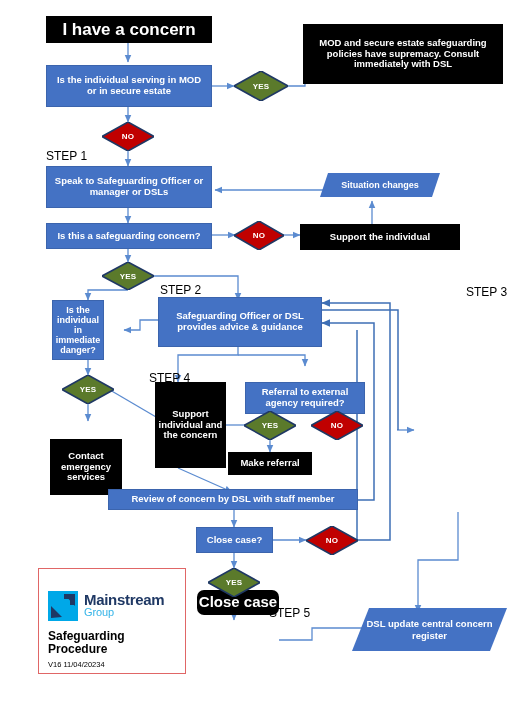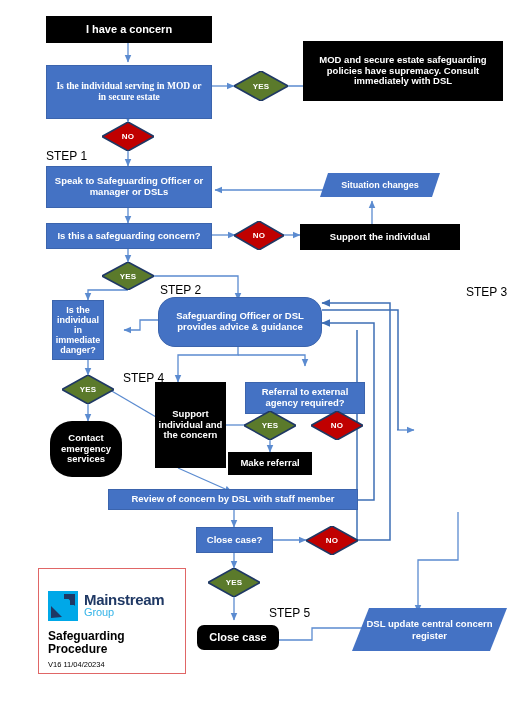--- a/index.html
+++ b/index.html
@@ -218,62 +218,62 @@
 
       <path d="M322,310 L398,310 L398,430"></path>
 
       <path d="M357,330 L357,540"></path>
     </g>
   </svg>
 
   <div class="steplabel" style="left:46px; top:149px;">STEP 1</div>
   <div class="steplabel" style="left:160px; top:283px;">STEP 2</div>
   <div class="steplabel" style="left:466px; top:285px;">STEP 3</div>
-  <div class="steplabel" style="left:123px; top:371px;">STEP 4</div>
+  <div class="steplabel" style="left:149px; top:371px;">STEP 4</div>
   <div class="steplabel" style="left:269px; top:606px;">STEP 5</div>
 
-  <div class="node black" style="left:46px; top:16px; width:166px; height:27px; font-size:11px;">I have a concern</div>
-
-  <div class="node blue" style="left:46px; top:65px; width:166px; height:54px; font-size:9.5px; padding:0 6px;font-family:Liberation Serif, serif;">Is the individual serving in MOD or in secure estate</div>
-
-  <div class="node black" style="left:303px; top:41px; width:200px; height:60px; font-size:9.5px; padding:4px 9px;">MOD and secure estate safeguarding policies have supremacy. Consult immediately with DSL</div>
+  <div class="node black" style="left:46px; top:16px; width:166px; height:27px; font-size:17px;">I have a concern</div>
+
+  <div class="node blue" style="left:46px; top:65px; width:166px; height:42px; font-size:9.5px; padding:0 6px;">Is the individual serving in MOD or in secure estate</div>
+
+  <div class="node black" style="left:303px; top:24px; width:200px; height:60px; font-size:9.5px; padding:4px 9px;">MOD and secure estate safeguarding policies have supremacy. Consult immediately with DSL</div>
 
   <div class="node blue" style="left:46px; top:166px; width:166px; height:42px; font-size:9.5px; padding:0 6px;">Speak to Safeguarding Officer or manager or DSLs</div>
 
   <div class="node blue" style="left:46px; top:223px; width:166px; height:26px; font-size:9.5px; padding:0 4px;">Is this a safeguarding concern?</div>
 
   <div class="node black" style="left:300px; top:224px; width:160px; height:26px; font-size:9.5px;">Support the individual</div>
 
   <div style="position:absolute; left:320px; top:173px; width:120px; height:24px; z-index:3;">
     <svg width="120" height="24" style="position:absolute;left:0;top:0;">
       <polygon points="8,0 120,0 112,24 0,24" fill="#4472C4"></polygon>
     </svg>
     <div style="position:absolute; left:0; top:0; width:120px; height:24px;
                 display:flex; align-items:center; justify-content:center;
                 color:#fff; font-weight:bold; font-size:9px;">Situation changes</div>
   </div>
 
   <div class="node blue" style="left:52px; top:300px; width:52px; height:60px; font-size:9px; padding:0 2px;">Is the individual in immediate danger?</div>
 
-  <div class="node blue" style="left:158px; top:297px; width:164px; height:50px; font-size:9.5px; padding:0 6px;border-radius:17px;">Safeguarding Officer or DSL provides advice &amp; guidance</div>
+  <div class="node blue" style="left:158px; top:297px; width:164px; height:50px; font-size:9.5px; padding:0 6px;">Safeguarding Officer or DSL provides advice &amp; guidance</div>
 
 
   <div class="node blue" style="left:245px; top:382px; width:120px; height:32px; font-size:9.5px; padding:4px 4px;">Referral to external agency required?</div>
 
   <div class="node black" style="left:155px; top:382px; width:71px; height:86px; font-size:9.5px; padding:0 3px;">Support individual and the concern</div>
 
-  <div class="node black" style="left:50px; top:421px; width:72px; height:56px; font-size:9.5px; padding:15px 3px;border-radius:22px;">Contact emergency services</div>
+  <div class="node black" style="left:50px; top:439px; width:72px; height:56px; font-size:9.5px; padding:15px 3px;">Contact emergency services</div>
 
   <div class="node black" style="left:228px; top:452px; width:84px; height:23px; font-size:9.5px;">Make referral</div>
 
   <div class="node blue" style="left:108px; top:489px; width:250px; height:21px; font-size:9.5px;">Review of concern by DSL with staff member</div>
 
   <div class="node blue" style="left:196px; top:527px; width:77px; height:26px; font-size:9.5px;">Close case?</div>
 
-  <div class="node black-round" style="left:197px; top:625px; width:82px; height:25px; font-size:11px;">Close case</div>
+  <div class="node black-round" style="left:197px; top:590px; width:82px; height:25px; font-size:15px;">Close case</div>
 
   <div style="position:absolute; left:352px; top:608px; width:155px; height:43px; z-index:3;">
     <svg width="155" height="43" style="position:absolute;left:0;top:0;">
       <polygon points="17,0 155,0 138,43 0,43" fill="#4472C4"></polygon>
     </svg>
     <div style="position:absolute; left:8px; top:0; width:139px; height:43px;
                 display:flex; align-items:center; justify-content:center;
                 text-align:center; color:#fff; font-weight:bold; font-size:9.5px;
                 line-height:1.2;">DSL update central concern register</div>
   </div>

